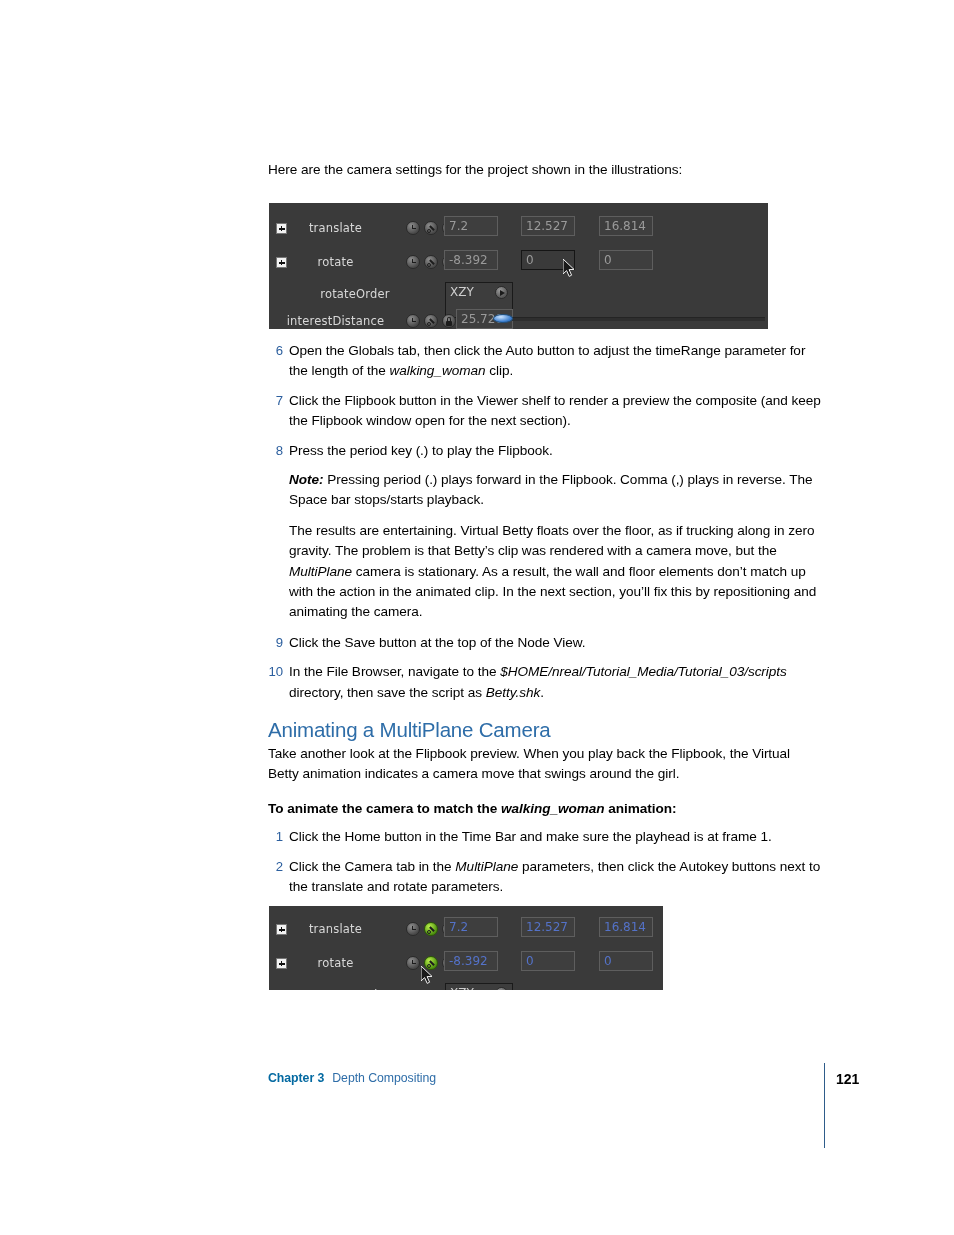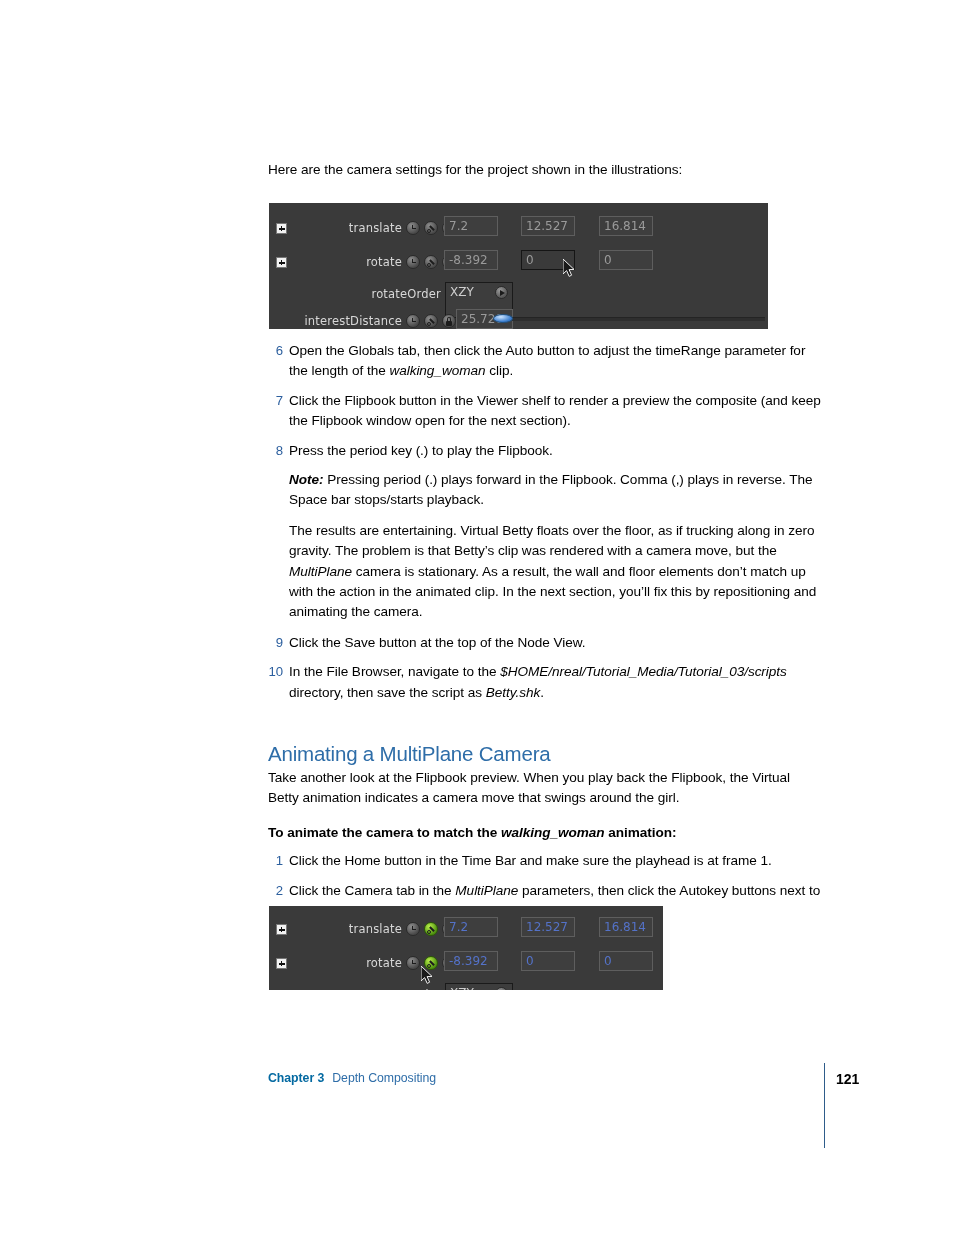--- a/index.html
+++ b/index.html
@@ -118,21 +118,21 @@
   .expander::before, .expander::after {
     content: "";
     position: absolute;
     background: #111;
   }
   .expander::before { left: 1.5px; top: 4px; width: 6px; height: 1.5px; }
   .expander::after  { left: 3.7px; top: 1.8px; width: 1.5px; height: 5.5px; }
 
   .plabel {
     position: absolute;
-    text-align: right;
+    text-align: center;
     color: #d8d8d8;
     font-size: 11.5px;
     font-family: "DejaVu Sans", sans-serif;
     letter-spacing: 0.2px;
     white-space: nowrap;
   }
 
   .iconset {
     position: absolute;
     display: flex;
@@ -399,21 +399,21 @@
     <div class="step" style="margin-top:10px;">
       <span class="num">9</span>
       <span>Click the Save button at the top of the Node View.</span>
     </div>
     <div class="step">
       <span class="num wide">10</span>
       <span><span>In the File Browser, navigate to the </span><i>$HOME/nreal/Tutorial_Media/Tutorial_03/scripts</i><span> directory, then save the script as </span><i>Betty.shk</i><span>.</span></span>
     </div>
   </div>
 
-  <div class="content" style="top:742px;">
+  <div class="content" style="top:718px;">
     <h2 class="section-head">Animating a MultiPlane Camera</h2>
     <p class="para" style="margin-bottom:14px;">Take another look at the Flipbook preview. When you play back the Flipbook, the Virtual Betty animation indicates a camera move that swings around the girl.</p>
     <p class="lead-in"><span>To animate the camera to match the </span><i>walking_woman</i><span> animation:</span></p>
     <div class="step">
       <span class="num">1</span>
       <span>Click the Home button in the Time Bar and make sure the playhead is at frame 1.</span>
     </div>
     <div class="step">
       <span class="num">2</span>
       <span><span>Click the Camera tab in the </span><i>MultiPlane</i><span> parameters, then click the Autokey buttons next to the translate and rotate parameters.</span></span>

